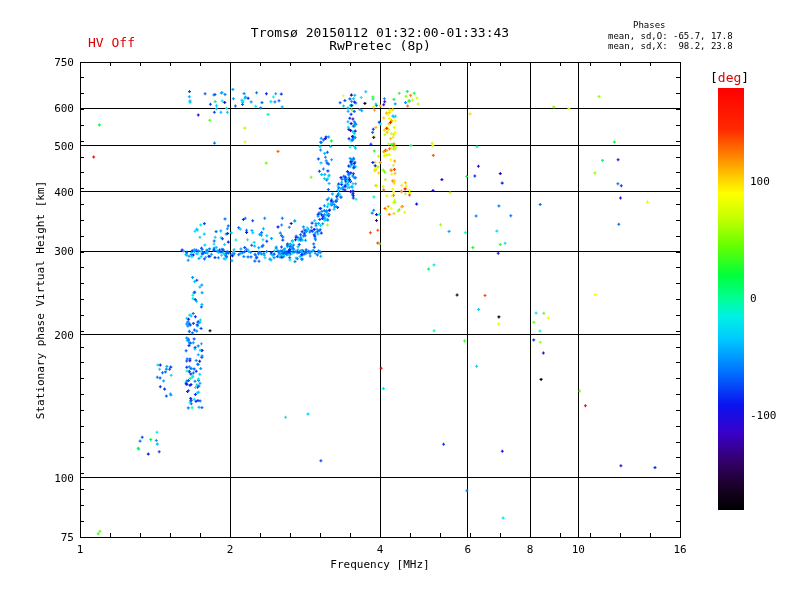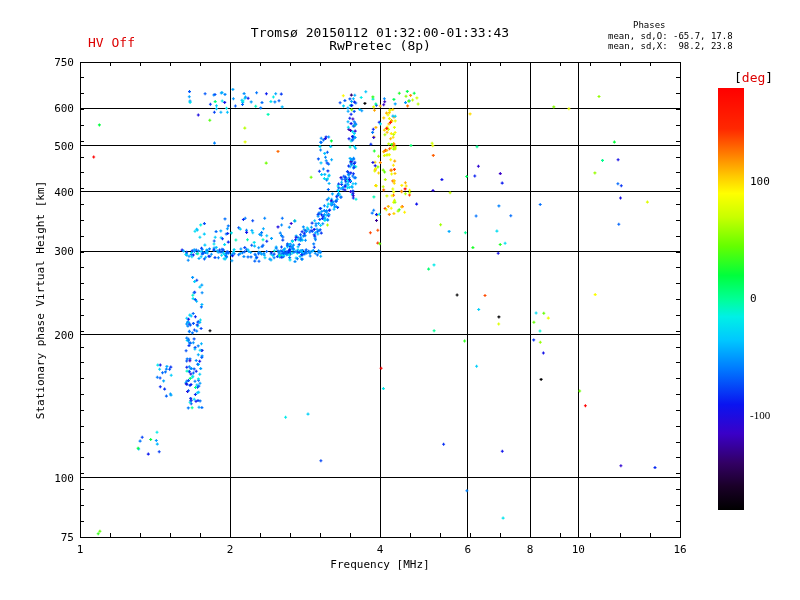--- a/index.html
+++ b/index.html
@@ -3,21 +3,21 @@
 <meta charset="utf-8">
 <style>
   html,body{margin:0;padding:0;background:#fff;}
   .page{position:relative;width:800px;height:600px;background:#fff;overflow:hidden;
         font-family:"DejaVu Sans Mono",monospace;}
   svg{position:absolute;left:0;top:0;}
   svg text{fill:#000;font-family:"DejaVu Sans Mono",monospace;}
   .hv{fill:#dd0000;}
   .colorbar{position:absolute;}
   .cb-grad{position:absolute;left:718px;top:88px;width:26px;height:422px;}
-  .cb-label{position:absolute;left:734px;top:70px;font-size:13px;color:#000;white-space:pre;}
+  .cb-label{position:absolute;left:710px;top:70px;font-size:13px;color:#000;white-space:pre;}
   .cb-label .unit{color:#dd0000;}
   .cb-tick{position:absolute;left:750px;font-size:11px;color:#000;}
 </style>
 </head>
 <body>
 
 <div class="page">
 
   <svg id="plot" width="800" height="600" viewBox="0 0 800 600">
     <defs>
@@ -1167,17 +1167,17 @@
     <text x="380" y="568" text-anchor="middle" font-size="11">Frequency [MHz]</text>
     <text x="44" y="300" text-anchor="middle" font-size="11" transform="rotate(-90 44 300)">Stationary phase Virtual Height [km]</text>
   </svg>
 
   <div class="colorbar">
     <div class="cb-label"><span>[</span><span class="unit">deg</span><span>]</span></div>
     <div class="cb-grad" id="cb-grad" style="background: linear-gradient(rgb(255, 0, 0) 0%, rgb(255, 40, 0) 9.7%, rgb(255, 120, 0) 15.3%, rgb(255, 200, 0) 20.8%, rgb(255, 255, 0) 25%, rgb(200, 255, 0) 30.6%, rgb(100, 255, 0) 37.5%, rgb(0, 255, 60) 44.4%, rgb(0, 255, 150) 50%, rgb(0, 240, 230) 54.2%, rgb(0, 200, 255) 59.7%, rgb(0, 120, 255) 66.7%, rgb(10, 20, 240) 75%, rgb(58, 0, 200) 81.9%, rgb(50, 0, 100) 88.9%, rgb(26, 0, 40) 94.4%, rgb(0, 0, 0) 100%);"></div>
     <div id="cb-ticks">
         <span class="cb-tick" style="top: 174.778px;">100</span>
         <span class="cb-tick" style="top: 292px;">0</span>
-        <span class="cb-tick" style="top: 409.222px; font-family: Liberation Serif, serif;">-100</span>
+        <span class="cb-tick" style="top: 409.222px;">-100</span>
       </div>
   </div>
 
 </div>
 
 </body></html>

